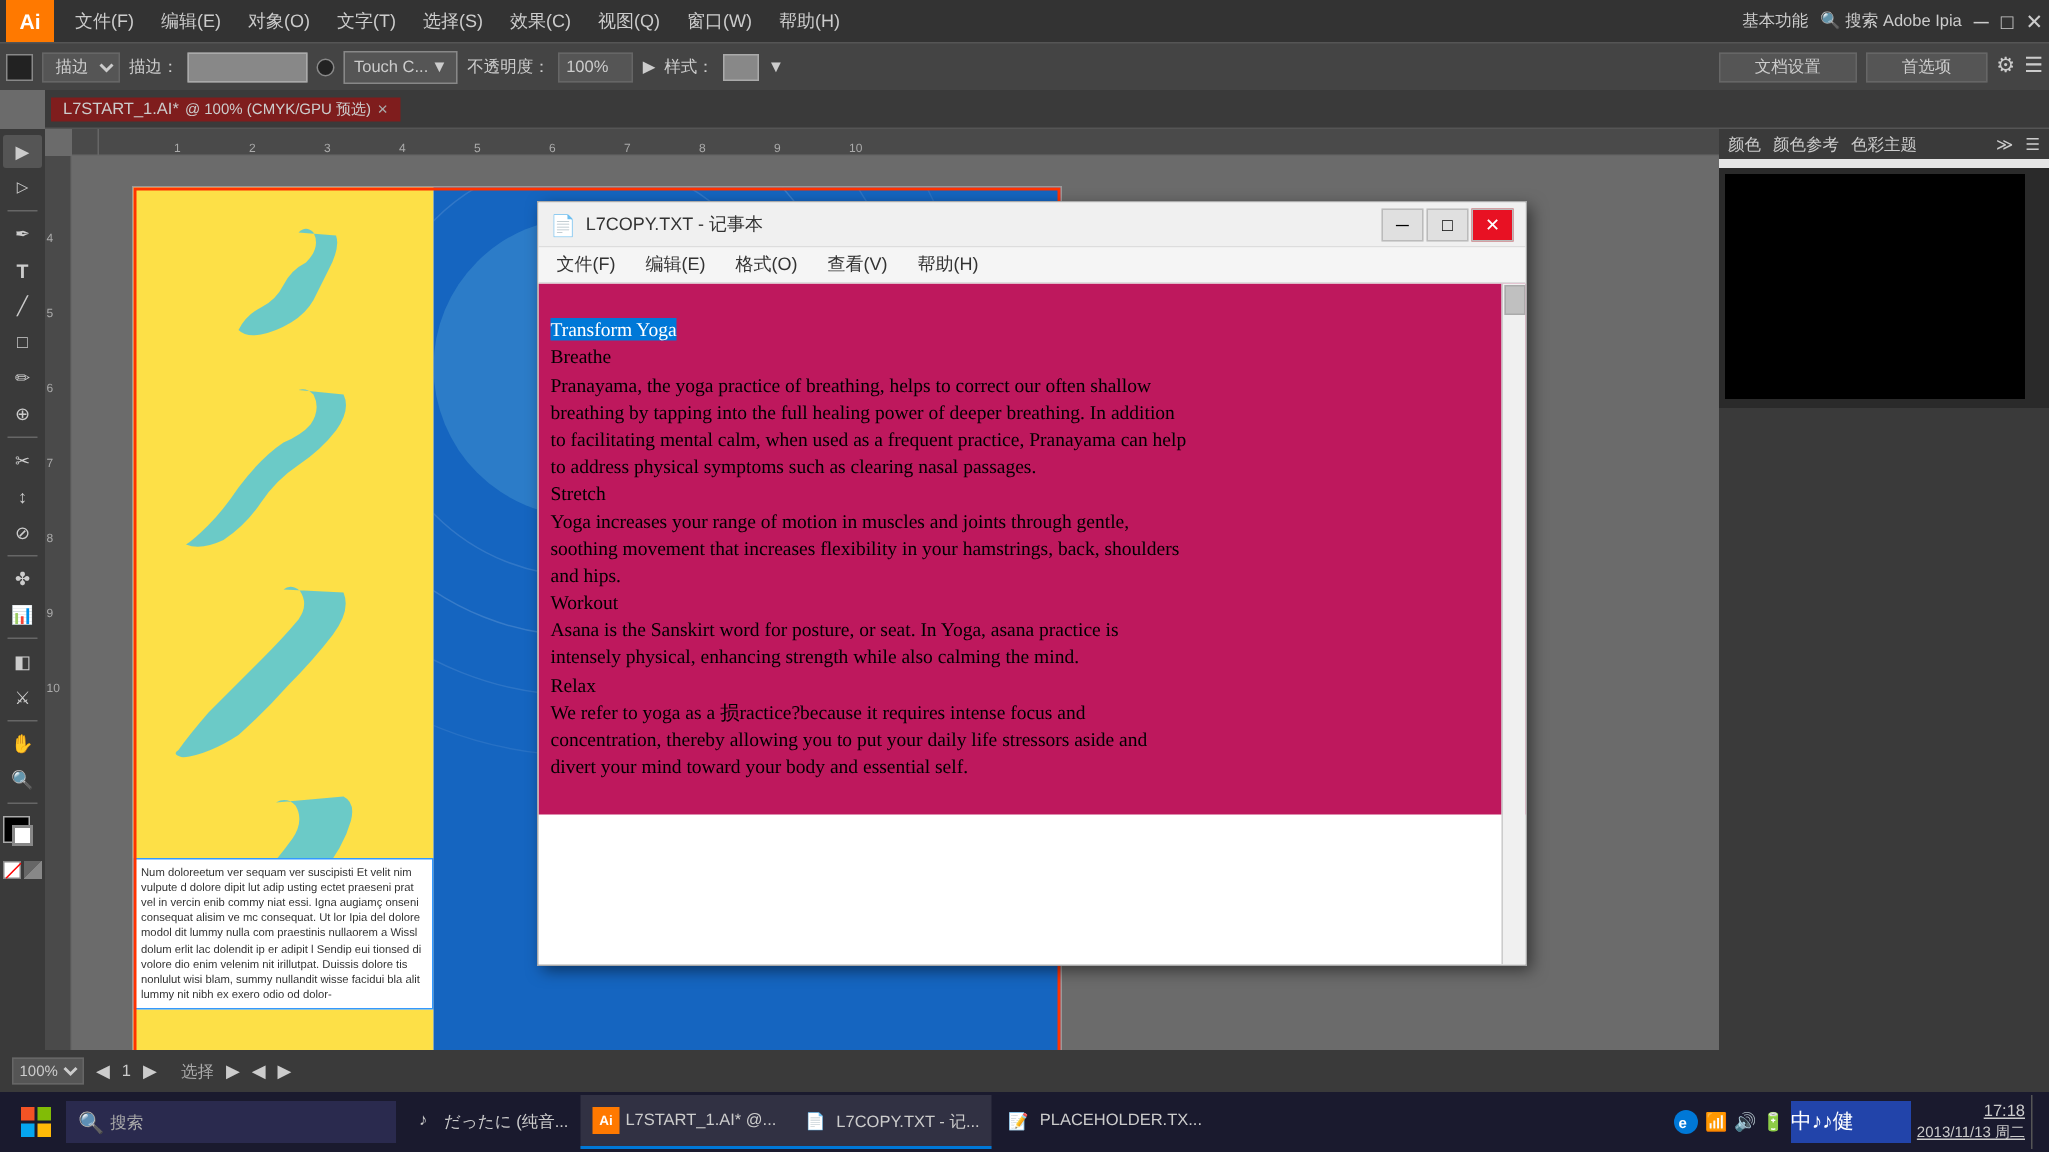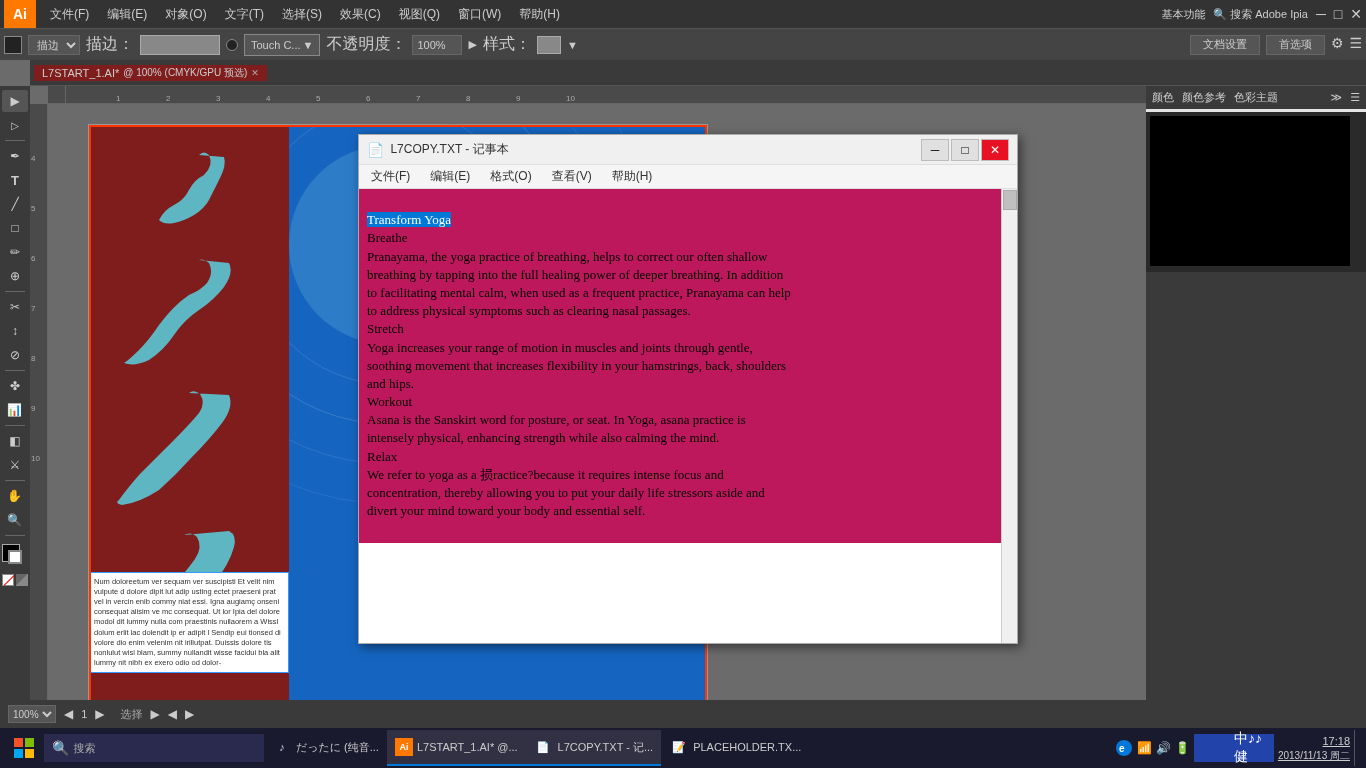--- a/index.html
+++ b/index.html
@@ -14,28 +14,28 @@
       width: 32px; height: 28px; background: #FF7900; display: flex; align-items: center; justify-content: center;
       color: white; font-weight: bold; font-size: 14px; margin-right: 4px;
     }
     .menu-item { padding: 2px 8px; cursor: pointer; font-size: 12px; color: #ccc; }
 
     
     .toolbar {
       width: 100%; height: 32px; background: #444; display: flex; align-items: center;
       padding: 0 4px; gap: 6px; border-top: 1px solid #555;
     }
-    .toolbar-item { color: #ccc; font-size: 16px; display: flex; align-items: center; gap: 2px; }
+    .toolbar-item { color: #ccc; font-size: 11px; display: flex; align-items: center; gap: 2px; }
     .toolbar-select {
       background: #555; color: #ccc; border: 1px solid #666; height: 20px; font-size: 11px;
       padding: 0 4px;
     }
     .toolbar-btn {
       background: #555; color: #ccc; border: 1px solid #666; height: 20px; font-size: 11px;
-      padding: 0 12px; cursor: pointer;
+      padding: 0 23px; cursor: pointer;
     }
     .touch-brush {
       display: flex; align-items: center; gap: 2px;
       background: #555; border: 1px solid #888; height: 22px; padding: 0 6px; color: #ccc; font-size: 11px;
     }
     .circle-dot { width: 12px; height: 12px; border-radius: 50%; background: #222; border: 1px solid #888; }
 
     
     .secondary-toolbar {
       width: 100%; height: 26px; background: #3a3a3a; display: flex; align-items: center;
@@ -80,21 +80,21 @@
       position: absolute; top: 18px; left: 18px; right: 0; bottom: 0;
       overflow: hidden; background: #6b6b6b;
     }
 
     
     .yoga-canvas {
       position: absolute; top: 20px; left: 40px; width: 620px; height: 580px;
       background: white; border: 1px solid #999;
     }
     .yoga-left-panel {
-      position: absolute; top: 0; left: 0; width: 200px; height: 100%; background: #7f1d1d;
+      position: absolute; top: 0; left: 0; width: 200px; height: 100%; background: #fde047;
     }
     .yoga-right-panel {
       position: absolute; top: 0; left: 200px; right: 0; height: 100%;
       background: #1565C0; overflow: hidden;
     }
 
     
     .text-overlay {
       position: absolute; bottom: 30px; left: 0; width: 200px;
       background: white; border: 1px solid #3399FF; padding: 4px; font-size: 8px; color: #333;
@@ -156,21 +156,21 @@
       color: #ccc; font-size: 11px; cursor: pointer; border-bottom: 2px solid transparent;
     }
     .taskbar-item.active { border-bottom: 2px solid #0078d7; background: rgba(255,255,255,0.1); }
     .taskbar-icon { width: 20px; height: 20px; display: flex; align-items: center; justify-content: center; }
     .taskbar-right {
       margin-left: auto; display: flex; align-items: center; gap: 4px; color: #ccc; font-size: 11px;
     }
     .time-display { text-align: right; line-height: 1.3; text-decoration: underline; }
     .ime-box {
       width: 80px; height: 28px; background: #2244aa; display: flex; align-items: center;
-      justify-content: flex-start; color: white; font-size: 14px; padding-left: 40px;
+      justify-content: flex-start; color: white; font-size: 14px;
     }
 
     
     .right-panels {
       position: absolute; top: 86px; right: 0; width: 220px; bottom: 28px;
       background: #3a3a3a; display: flex; flex-direction: column;
     }
 
     
     .ruler-mark { position: absolute; font-size: 8px; color: #aaa; }
@@ -182,21 +182,21 @@
   <div class="ai-logo">Ai</div>
   <span class="menu-item">文件(F)</span>
   <span class="menu-item">编辑(E)</span>
   <span class="menu-item">对象(O)</span>
   <span class="menu-item">文字(T)</span>
   <span class="menu-item">选择(S)</span>
   <span class="menu-item">效果(C)</span>
   <span class="menu-item">视图(Q)</span>
   <span class="menu-item">窗口(W)</span>
   <span class="menu-item">帮助(H)</span>
-  <div style="margin-left:auto; display:flex; align-items:center; gap:8px;">
+  <div style="margin-left:auto; display:flex; align-items:flex-start; gap:8px;">
     <span style="color:#ccc; font-size:11px;">基本功能</span>
     <span style="color:#ccc; font-size:11px;">🔍 搜索 Adobe Ipia</span>
     <span style="color:#ccc; font-size:14px; cursor:pointer;">─</span>
     <span style="color:#ccc; font-size:14px; cursor:pointer;">□</span>
     <span style="color:#ccc; font-size:14px; cursor:pointer;">✕</span>
   </div>
 </div>
 
 <div class="toolbar" style="position:absolute;top:28px;left:0;right:0;z-index:10;">
   <span style="background:#222;width:18px;height:18px;border:1px solid #888;display:inline-block;"></span>
@@ -225,21 +225,21 @@
 </div>
 
 <div class="secondary-toolbar" style="position:absolute;top:60px;left:30px;right:220px;z-index:10;">
   <div class="tab-item active">
     <span>L7START_1.AI*</span>
     <span style="font-size:10px;">@ 100% (<span>CMYK/GPU 预选</span>)</span>
     <span class="close-tab">✕</span>
   </div>
 </div>
 
-<div style="position:absolute;top:86px;right:0;width:220px;height:26px;background:#3a3a3a;z-index:10;display:flex;align-items:center;padding:0 6px;gap:8px;border-bottom:3px solid #e5e5e5;">
+<div style="position:absolute;top:86px;right:0;width:220px;height:26px;background:#3a3a3a;z-index:10;display:flex;align-items:center;padding:0 6px;gap:8px;border-bottom:6px solid #e5e5e5;">
   <span style="color:#ccc;font-size:11px;">颜色</span>
   <span style="color:#ccc;font-size:11px;">颜色参考</span>
   <span style="color:#ccc;font-size:11px;">色彩主题</span>
   <span style="margin-left:auto;color:#ccc;font-size:11px;">≫</span>
   <span style="color:#ccc;font-size:11px;">☰</span>
 </div>
 
 <div class="left-toolbar">
   <div class="left-tool active">▶</div>
   <div class="left-tool" style="font-size:10px;">▷</div>

